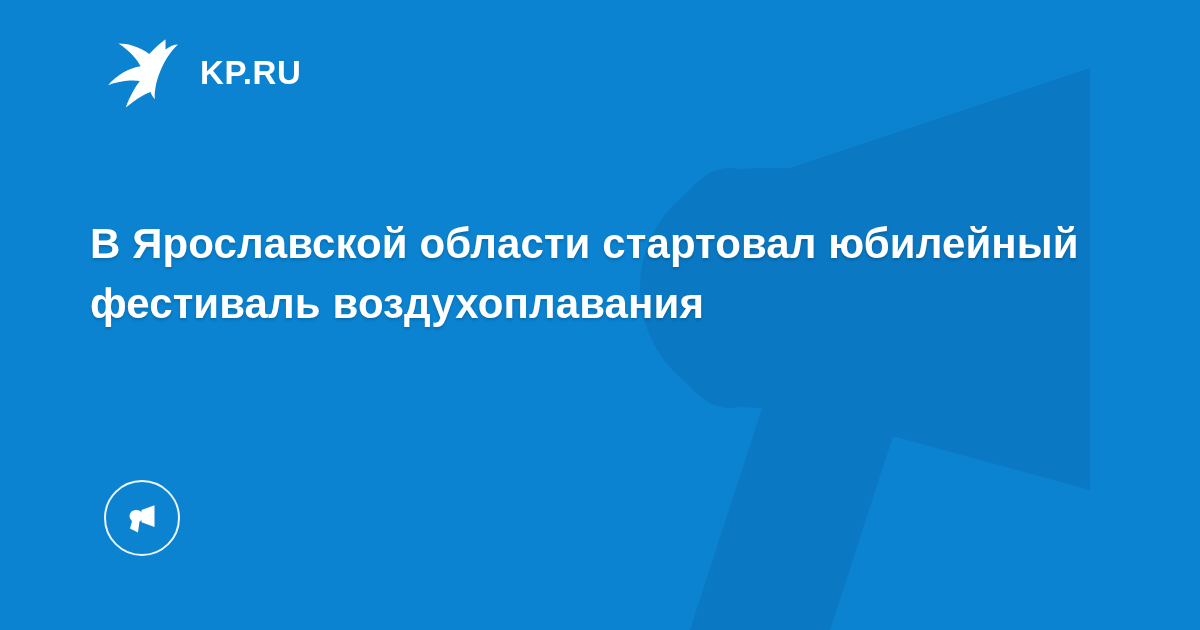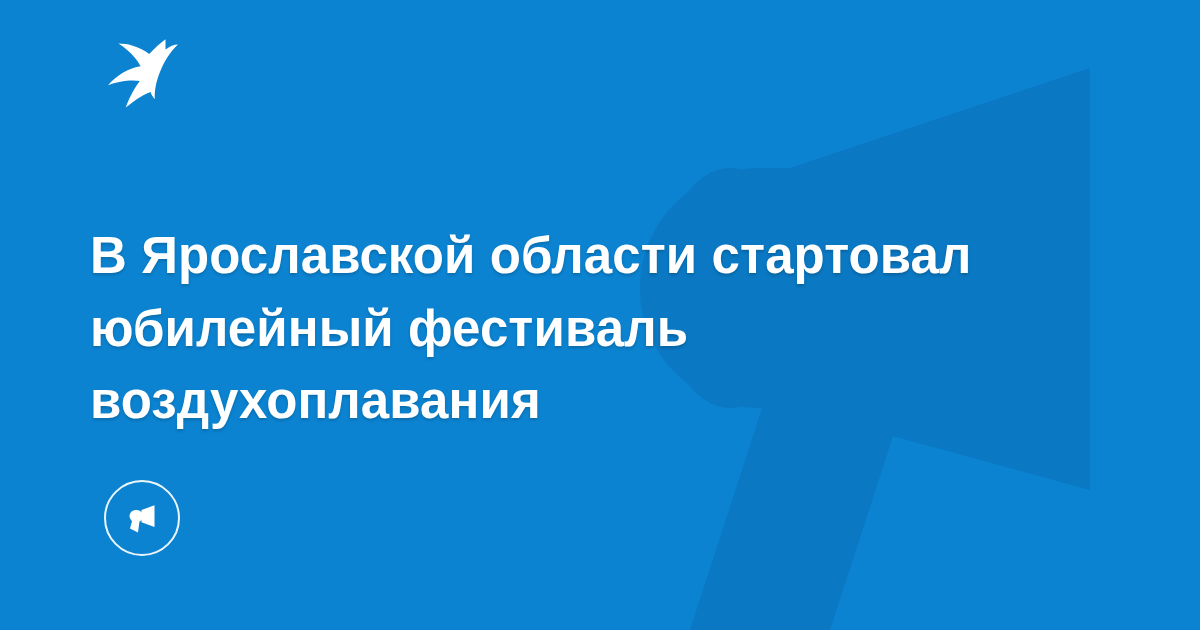--- a/index.html
+++ b/index.html
@@ -60,21 +60,21 @@
   }
 
   
   .headline {
     position: absolute;
     left: 90px;
     top: 186px;
     width: 1000px;
     z-index: 3;
     color: #ffffff;
-    font-size: 51px;
+    font-size: 42px;
     font-weight: 700;
     line-height: 1.42;
     letter-spacing: 0.1px;
     text-shadow: 0 2px 3px rgba(0, 0, 0, 0.18);
   }
 
   
   .badge {
     position: absolute;
     left: 104px;
@@ -132,20 +132,21 @@
                  C 25.1 63.0 23.2 67.4 21.8 71.6
                  C 27.0 67.0 32.4 63.2 37.2 60.4
                  C 40.8 58.3 44.0 56.8 46.6 56.0
                  C 47.4 58.6 48.8 61.1 50.8 63.2
                  C 50.4 57.6 51.2 51.2 53.0 44.6
                  C 55.2 36.6 58.8 28.4 63.4 21.2
                  C 66.6 16.2 70.2 11.8 74.0 8.4
                  C 70.0 8.4 65.7 10.2 61.5 13.6 Z"></path>
       </g>
     </svg>
+    <div class="brand-name">KP.RU</div>
   </div>
 
   <h1 class="headline">В Ярославской области стартовал юбилейный фестиваль воздухоплавания</h1>
 
   <div class="badge">
     <svg viewBox="0 0 36 36" xmlns="http://www.w3.org/2000/svg" aria-hidden="true">
       <g fill="#ffffff">
 
         <path d="M30.5 5.2 L 30.5 27.0 L 17.5 22.2 L 17.5 10.0 Z"></path>
 

